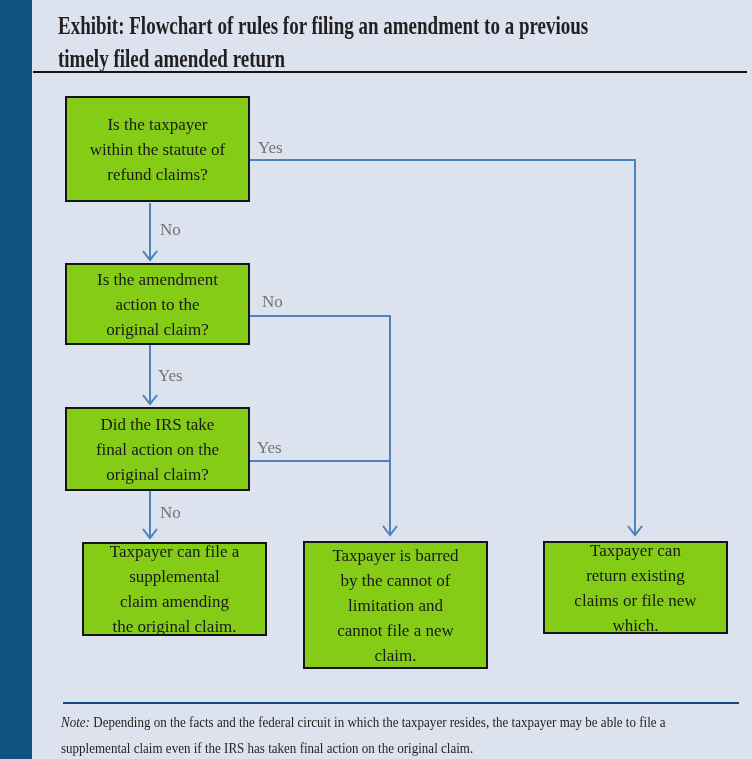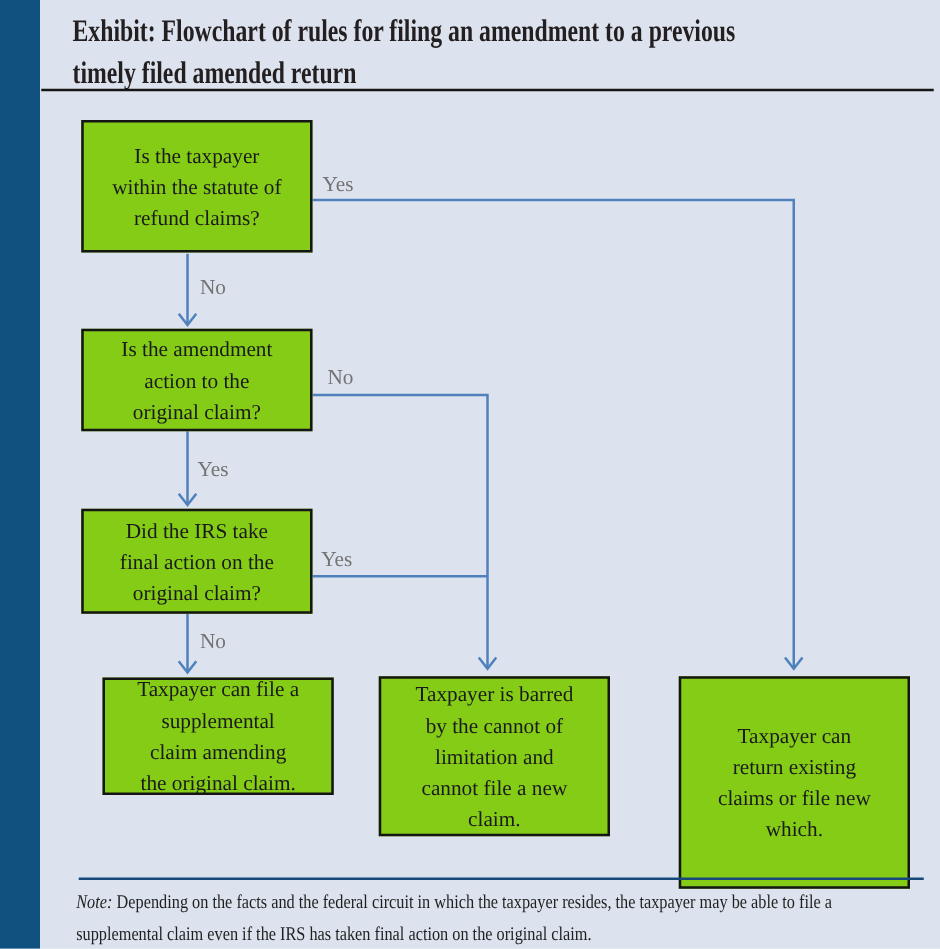--- a/index.html
+++ b/index.html
@@ -49,21 +49,21 @@
     text-align: center;
     font-size: 17px;
     line-height: 25px;
   }
   .flow-line { white-space: nowrap; }
   .box-q1 { left: 65px;  top: 96px;  width: 185px; height: 106px; }
   .box-q2 { left: 65px;  top: 263px; width: 185px; height: 82px; }
   .box-q3 { left: 65px;  top: 407px; width: 185px; height: 84px; }
   .box-r1 { left: 65px;  top: 542px; width: 185px; height: 94px; margin-left: 17px; }
   .box-r2 { left: 303px; top: 541px; width: 185px; height: 128px; }
-  .box-r3 { left: 543px; top: 541px; width: 185px; height: 170px; }
+  .box-r3 { left: 543px; top: 541px; width: 185px; height: 93px; }
   .edge-label {
     position: absolute;
     font-size: 17px;
     line-height: 20px;
     color: #737373;
   }
   .lbl-q1-down  { left: 160px; top: 220px; }
   .lbl-q1-right { left: 258px; top: 138px; }
   .lbl-q2-down  { left: 158px; top: 366px; }
   .lbl-q2-right { left: 262px; top: 292px; }

